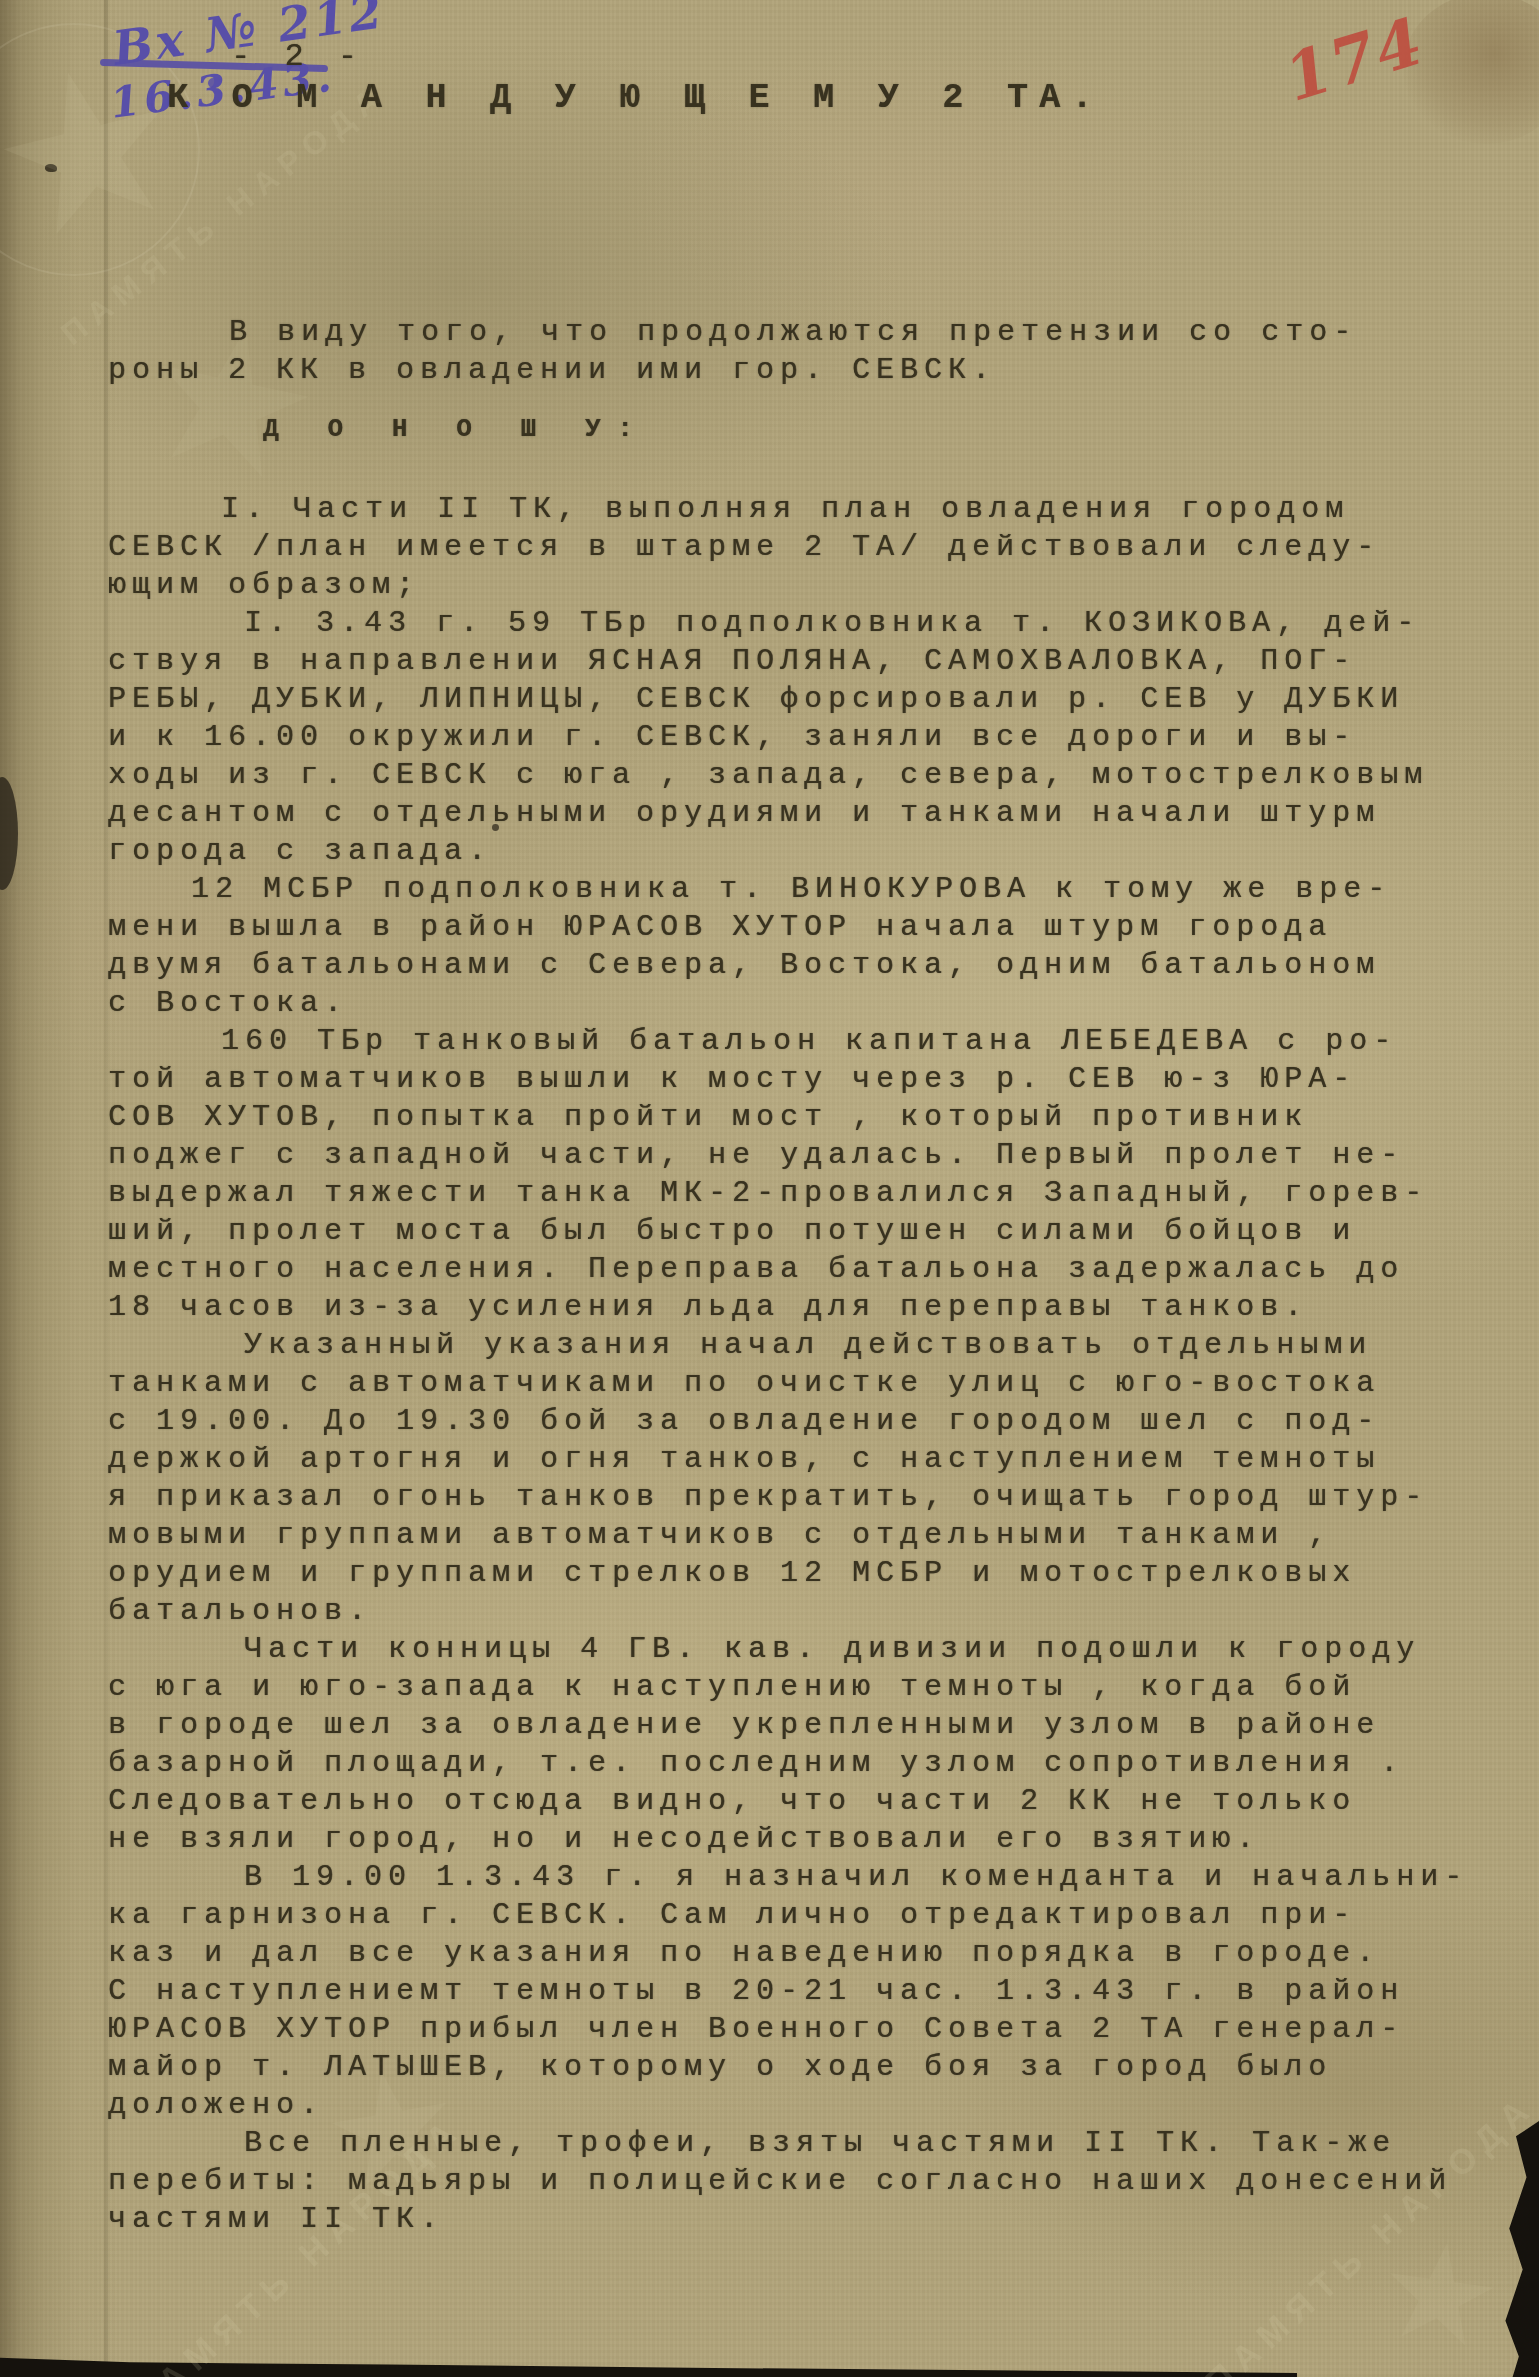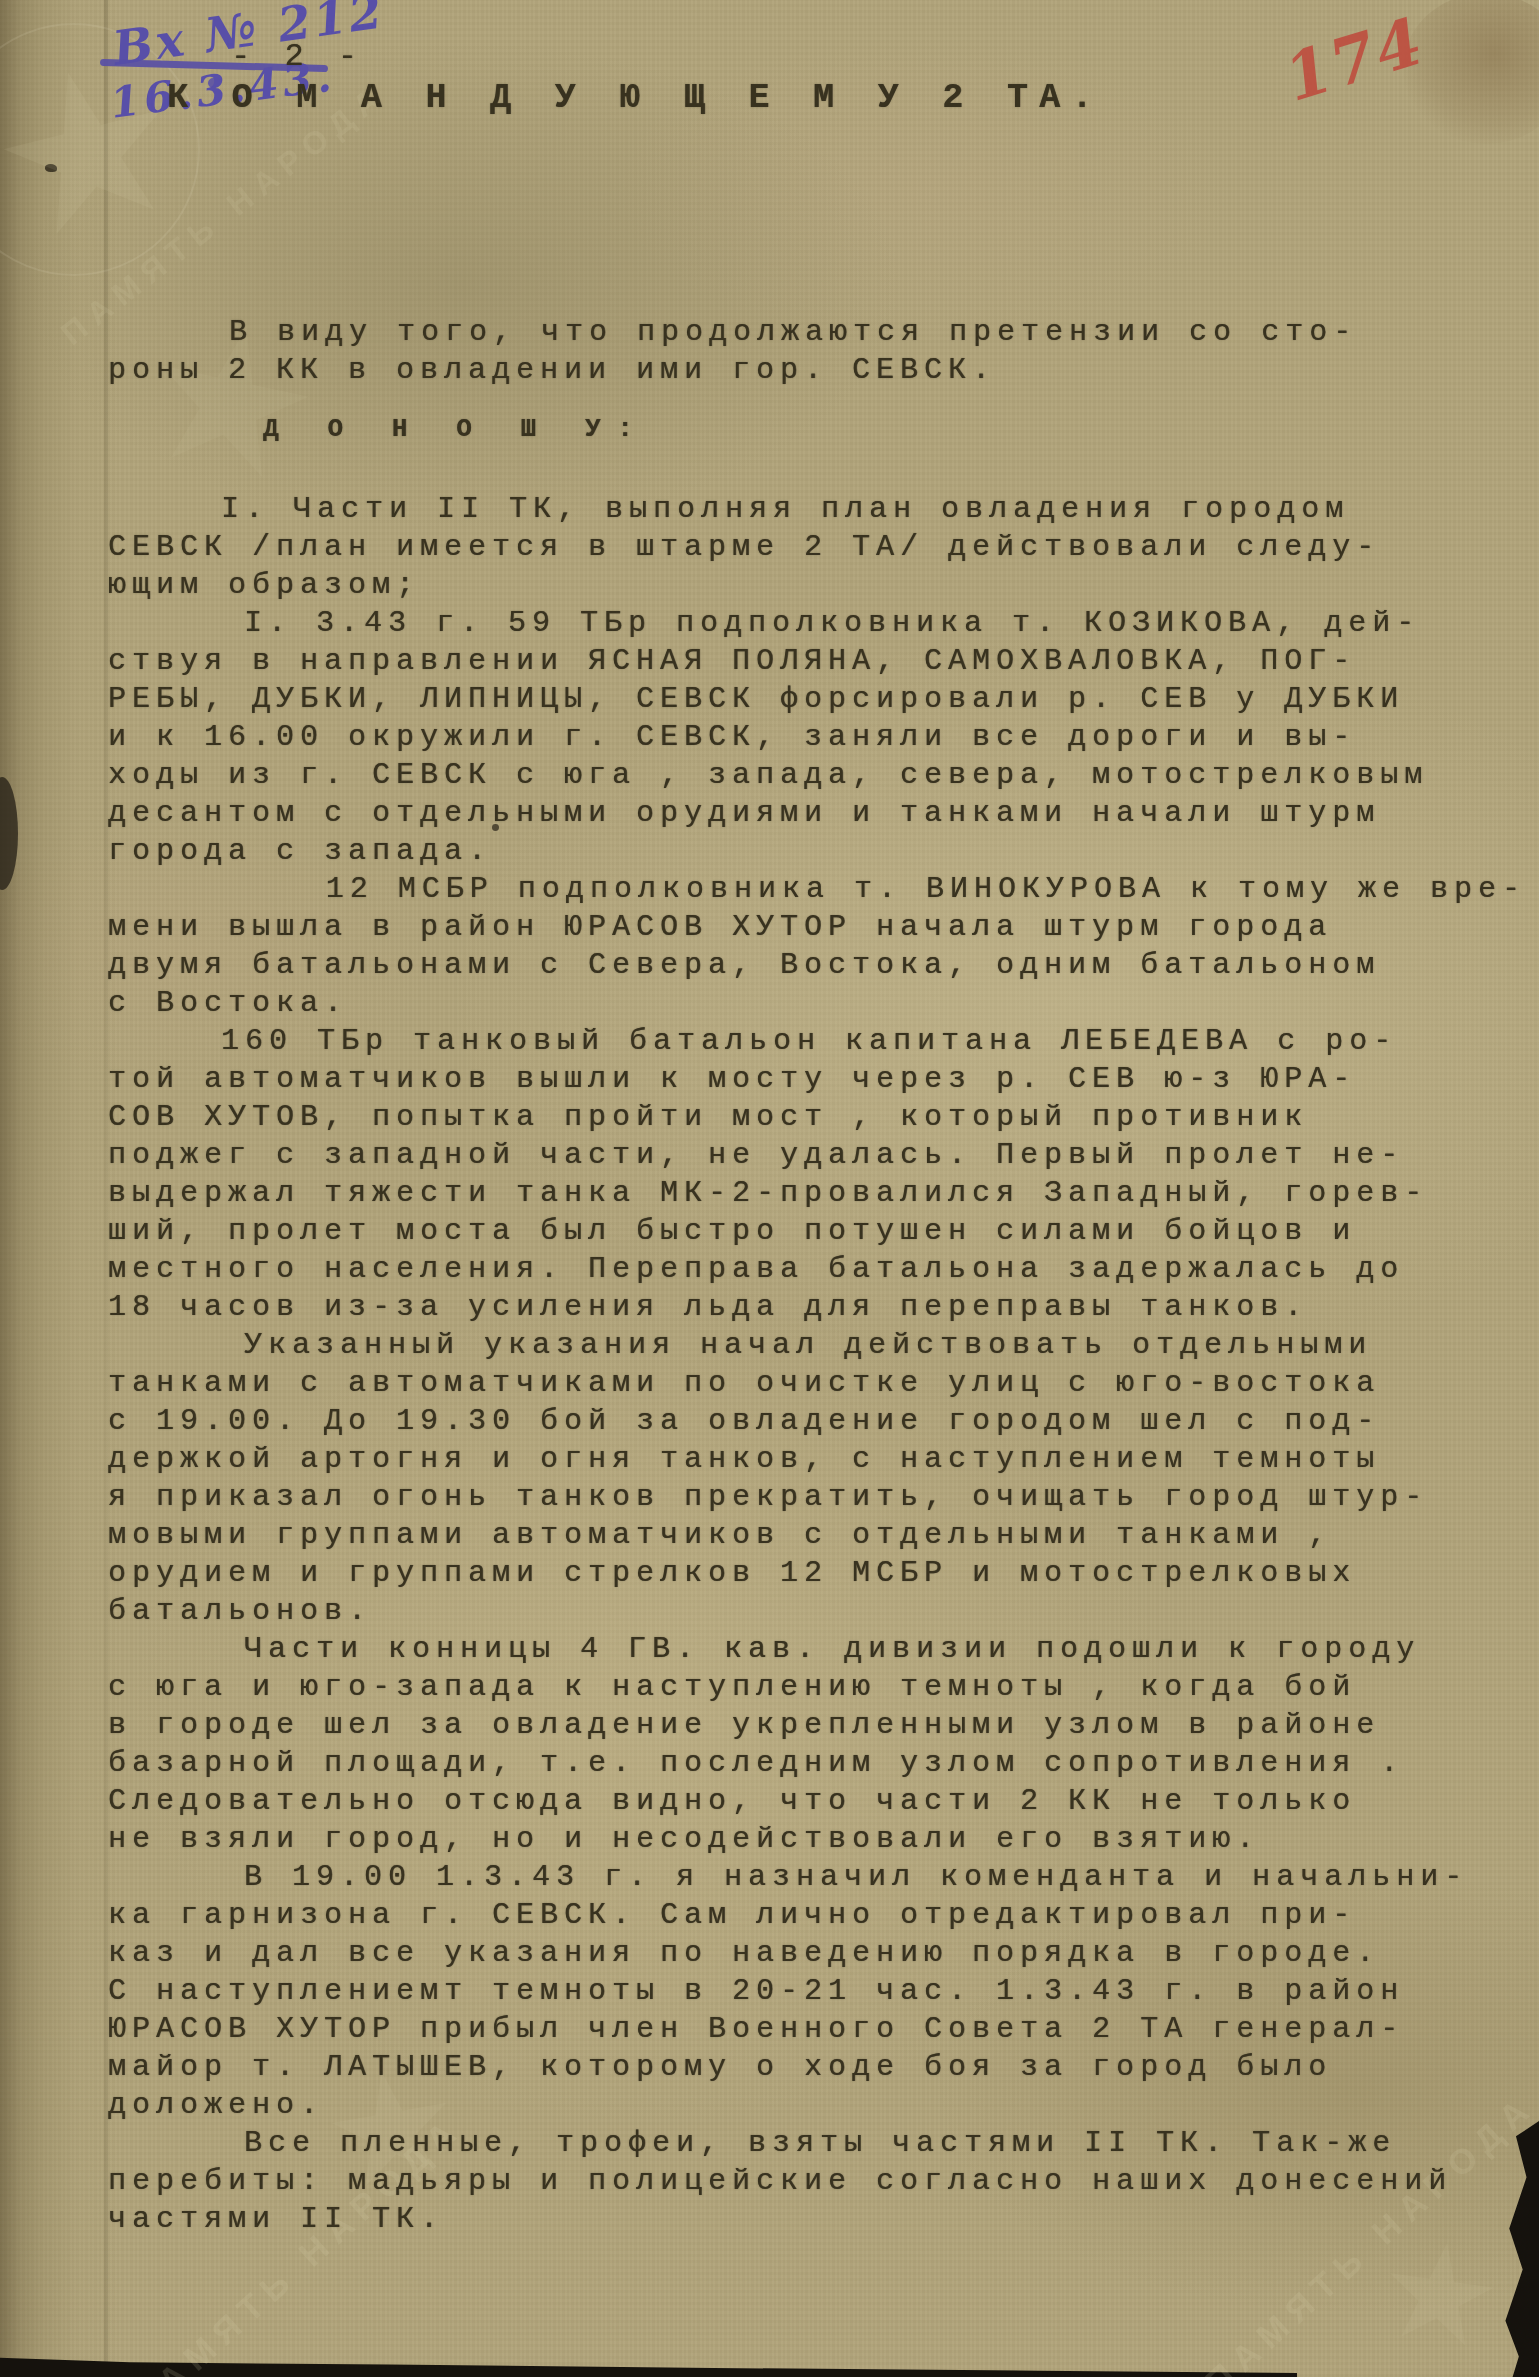--- a/index.html
+++ b/index.html
@@ -122,21 +122,21 @@
         <div>
           <div class="tline" style="padding-left: 136px;">I. 3.43 г. 59 ТБр подполковника т. КОЗИКОВА, дей-</div>
           <div class="tline">ствуя в направлении ЯСНАЯ ПОЛЯНА, САМОХВАЛОВКА, ПОГ-</div>
           <div class="tline">РЕБЫ, ДУБКИ, ЛИПНИЦЫ, СЕВСК форсировали р. СЕВ у ДУБКИ</div>
           <div class="tline">и к 16.00 окружили г. СЕВСК, заняли все дороги и вы-</div>
           <div class="tline">ходы из г. СЕВСК с юга , запада, севера, мотострелковым</div>
           <div class="tline">десантом с отдельными орудиями и танками начали штурм</div>
           <div class="tline">города с запада.</div>
         </div>
         <div>
-          <div class="tline" style="padding-left: 83px; text-align: right;">12 МСБР подполковника т. ВИНОКУРОВА к тому же вре-</div>
+          <div class="tline" style="padding-left: 83px;">12 МСБР подполковника т. ВИНОКУРОВА к тому же вре-</div>
           <div class="tline">мени вышла в район ЮРАСОВ ХУТОР начала штурм города</div>
           <div class="tline">двумя батальонами с Севера, Востока, одним батальоном</div>
           <div class="tline">с Востока.</div>
         </div>
         <div>
           <div class="tline" style="padding-left: 113px;">160 ТБр танковый батальон капитана ЛЕБЕДЕВА с ро-</div>
           <div class="tline">той автоматчиков вышли к мосту через р. СЕВ ю-з ЮРА-</div>
           <div class="tline">СОВ ХУТОВ, попытка пройти мост , который противник</div>
           <div class="tline">поджег с западной части, не удалась. Первый пролет не-</div>
           <div class="tline">выдержал тяжести танка МК-2-провалился Западный, горев-</div>

